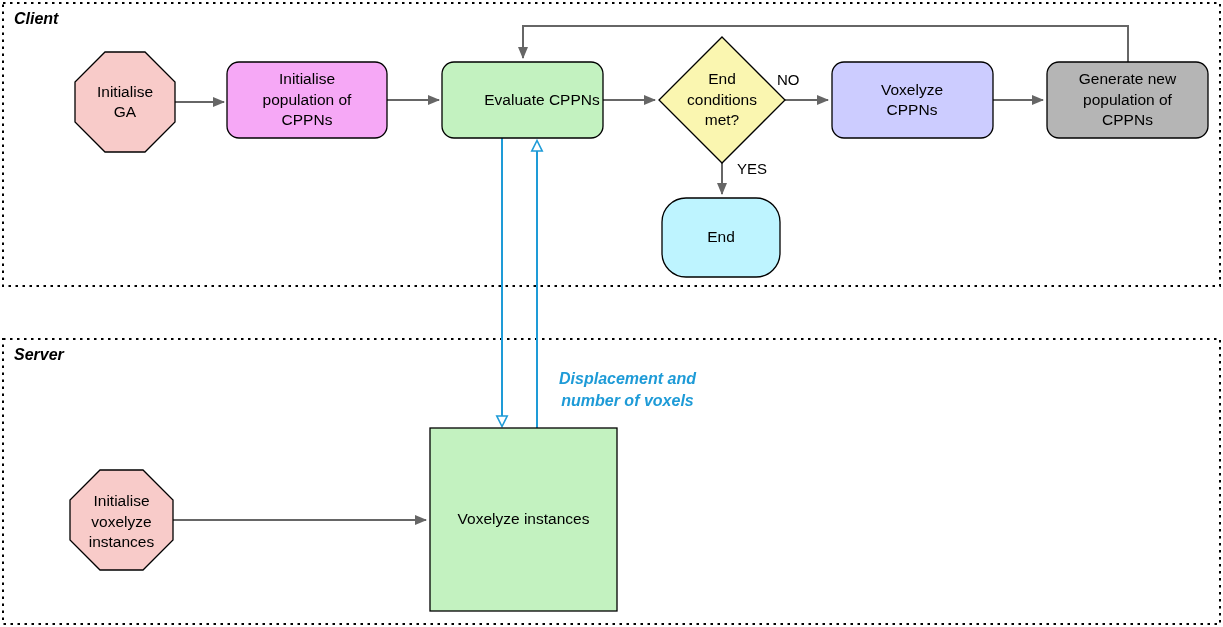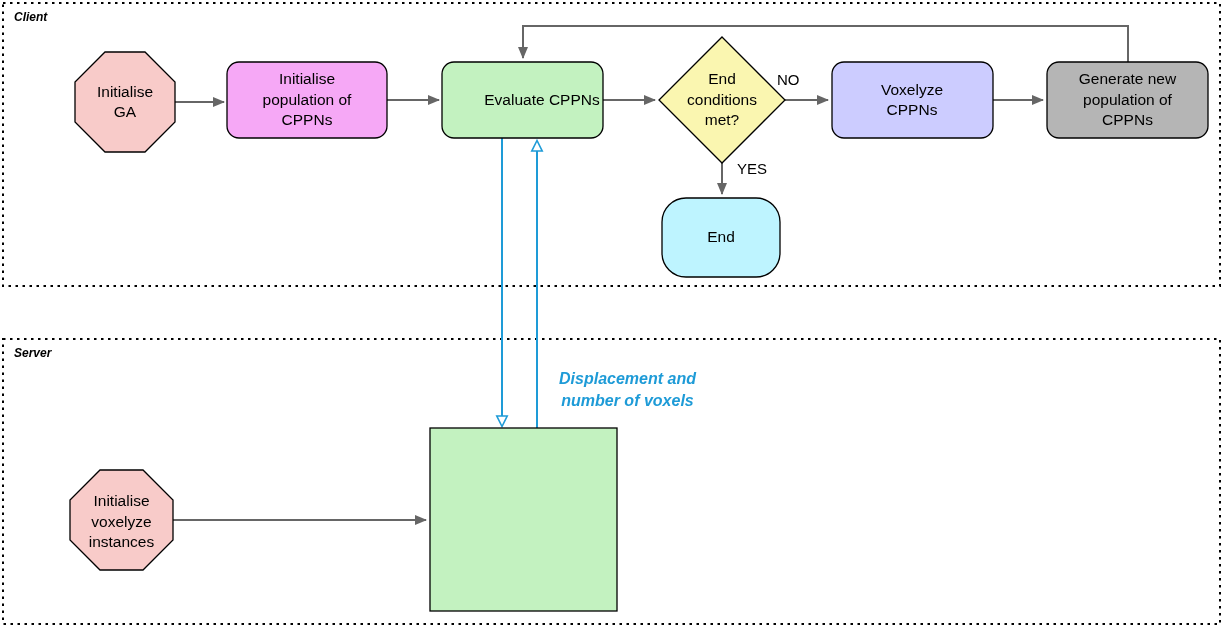--- a/index.html
+++ b/index.html
@@ -15,21 +15,21 @@
   .lbl{
     position:absolute;
     display:flex;align-items:center;justify-content:center;
     text-align:center;
     font-size:15.5px;line-height:1.32;
     color:#000;
     pointer-events:none;
   }
   .zone-lbl{
     position:absolute;
-    font-size:12px;font-weight:bold;font-style:italic;
+    font-size:16px;font-weight:bold;font-style:italic;
     color:#000;
   }
   .edge-lbl{
     position:absolute;
     font-size:15px;color:#000;
   }
   .blue-lbl{
     position:absolute;
     display:flex;align-items:center;justify-content:center;
     text-align:center;
@@ -98,18 +98,19 @@
   <div class="zone-lbl lbl-server">Server</div>
 
   <div class="lbl lbl-init-ga">Initialise GA</div>
   <div class="lbl lbl-init-pop">Initialise population of CPPNs</div>
   <div class="lbl lbl-evaluate">Evaluate CPPNs</div>
   <div class="lbl lbl-end-cond">End conditions met?</div>
   <div class="lbl lbl-reproduce">Voxelyze CPPNs</div>
   <div class="lbl lbl-end">End</div>
   <div class="lbl lbl-generate">Generate new population of CPPNs</div>
   <div class="lbl lbl-init-vox">Initialise voxelyze instances</div>
+  <div class="lbl lbl-voxelyze">Voxelyze instances</div>
 
   <div class="edge-lbl lbl-no">NO</div>
   <div class="edge-lbl lbl-yes">YES</div>
   <div class="blue-lbl lbl-disp">Displacement and number of voxels</div>
 
 </div>
 
 </body></html>

